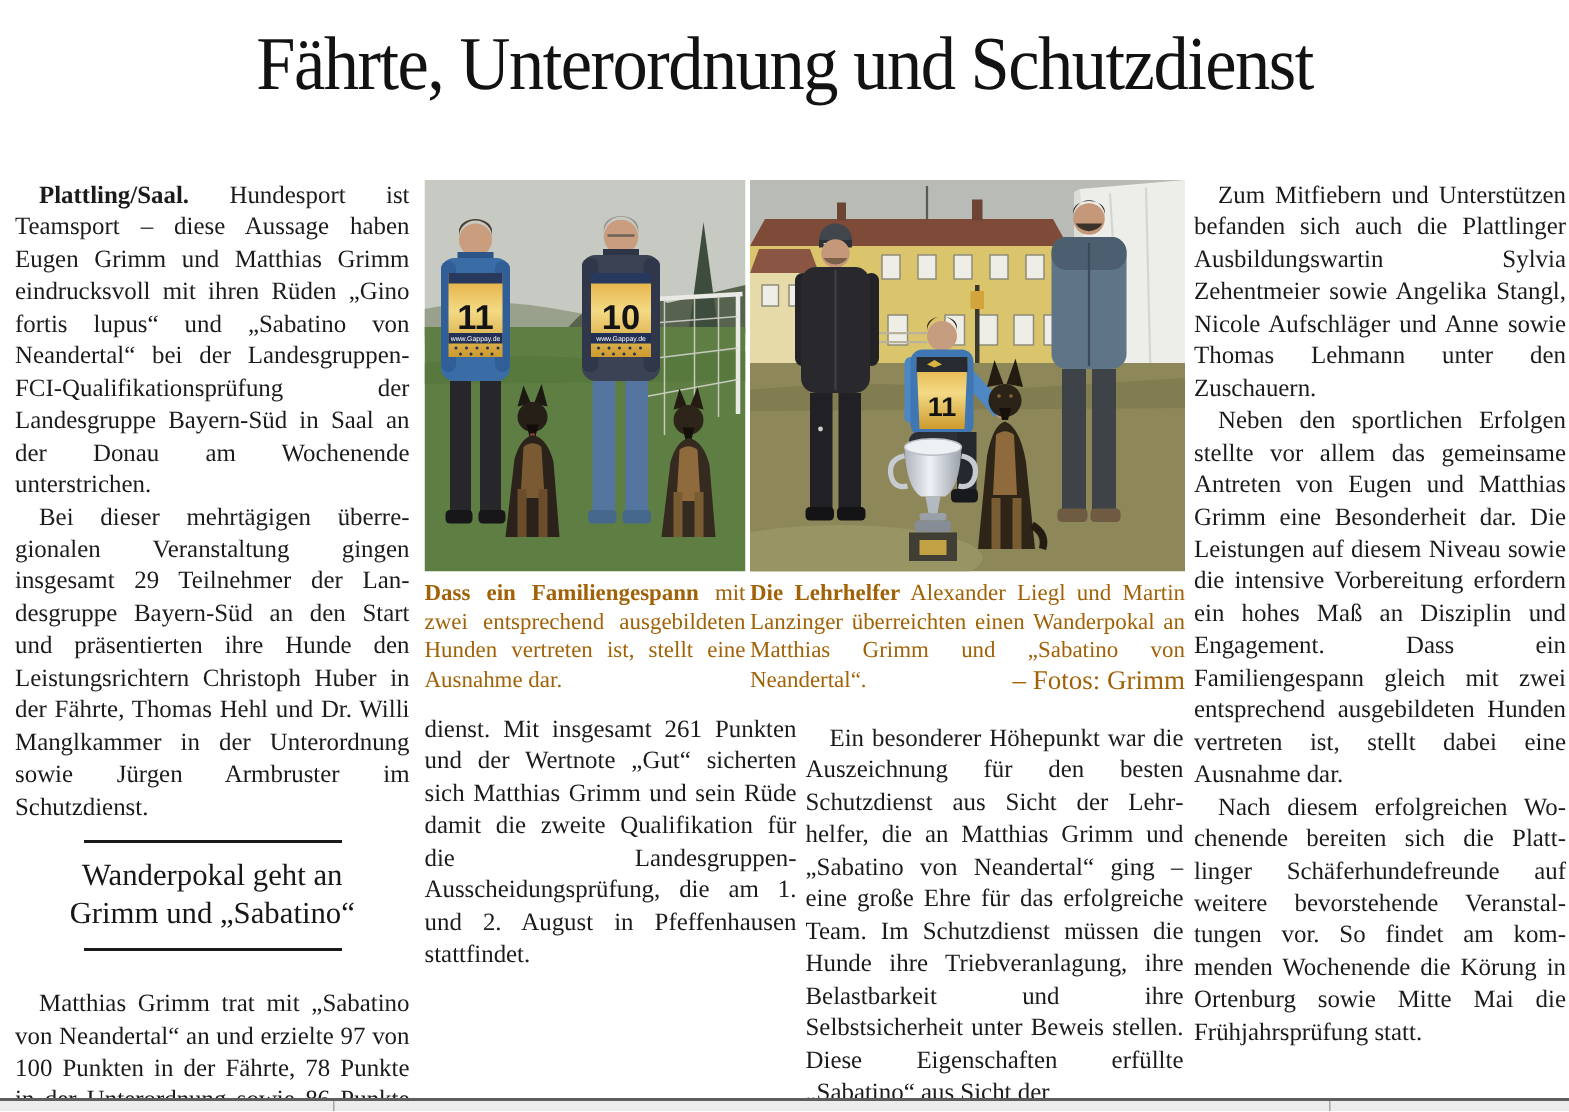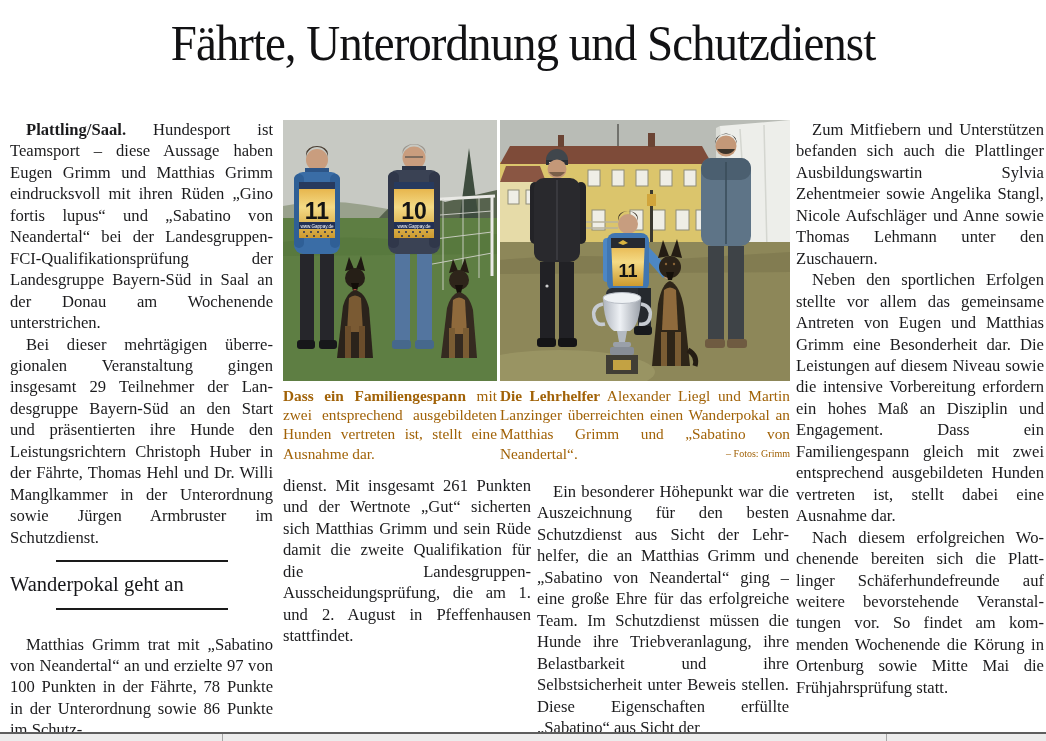--- a/index.html
+++ b/index.html
@@ -14,34 +14,34 @@
 
   .col{position:absolute;text-align:justify;font-size:16.6px;line-height:21.45px;
        hyphens:auto;-webkit-hyphens:auto;overflow:hidden;}
   .col p{margin:0;}
   .col p.ind{text-indent:16px;}
   #col1{left:10px;top:119px;width:263px;height:618px;}
   #col2{left:283px;top:475px;width:248px;height:256px;}
   #col3{left:537px;top:481px;width:252px;height:256px;}
   #col4{left:796px;top:119px;width:248px;height:620px;}
 
-  .crosshead{margin:12px 0 24px 0;text-align:left;font-size:20.5px;line-height:24.5px;
+  .crosshead{margin:12px 0 24px 0;text-align:center;font-size:20.5px;line-height:24.5px;
              text-indent:0;color:#17171a;}
   .crosshead .rule{width:172px;height:0;border-top:2px solid #1a1a1a;margin:0 auto;}
   .crosshead .rule.top{margin-bottom:10px;}
   .crosshead .rule.bot{margin-top:11px;}
 
   figure{position:absolute;margin:0;padding:0;}
   #photo1{left:283px;top:120px;width:214px;}
   #photo2{left:500px;top:120px;width:290px;}
   figure svg{display:block;}
   figcaption{font-family:Liberation Serif, serif;font-size:15.3px;line-height:19.2px;
              text-align:justify;margin-top:5px;color:#a16207;hyphens:auto;-webkit-hyphens:auto;}
   figcaption b{font-weight:700;}
-  .credit{float:right;font-size:10px;padding-left:8px;}
+  .credit{float:right;font-size:18px;padding-left:8px;}
 
   .bottom-strip{position:absolute;left:0;top:732px;width:1046px;height:9px;
                 background:#ececec;border-top:2px solid #5e5e5e;box-sizing:border-box;}
   .bottom-strip .v1{position:absolute;left:222px;top:0;bottom:0;width:1px;background:#a6a6a6;}
   .bottom-strip .v2{position:absolute;left:886px;top:0;bottom:0;width:1px;background:#a6a6a6;}
 
   svg text{font-family:"Liberation Sans",sans-serif;}
 </style>
 </head>
 <body>
@@ -49,20 +49,21 @@
 <div class="page">
 
   <h1 class="headline">Fährte, Unterordnung und Schutzdienst</h1>
 
   <div class="col" id="col1">
     <p class="ind"><b>Plattling/Saal.</b><span> Hundesport ist Teamsport – diese Aussage haben Eugen Grimm und Matthias Grimm eindrucksvoll mit ihren Rüden „Gino fortis lupus“ und „Sabatino von Neandertal“ bei der Landesgruppen-FCI-Qualifika­tionsprüfung der Landesgruppe Bayern-Süd in Saal an der Donau am Wochenende unterstrichen.</span></p>
     <p class="ind">Bei dieser mehrtägigen überre­gionalen Veranstaltung gingen insgesamt 29 Teilnehmer der Lan­desgruppe Bayern-Süd an den Start und präsentierten ihre Hun­de den Leistungsrichtern Chris­toph Huber in der Fährte, Thomas Hehl und Dr. Willi Manglkammer in der Unterordnung sowie Jürgen Armbruster im Schutzdienst.</p>
     <div class="crosshead">
       <div class="rule top"></div>
       <div>Wanderpokal geht an</div>
+      <div>Grimm und „Sabatino“</div>
       <div class="rule bot"></div>
     </div>
     <p class="ind">Matthias Grimm trat mit „Saba­tino von Neandertal“ an und er­zielte 97 von 100 Punkten in der Fährte, 78 Punkte in der Unterord­nung sowie 86 Punkte im Schutz-</p>
   </div>
 
   <figure id="photo1">
     <svg viewBox="0 0 214 261" width="214" height="261">
       <defs>
         <linearGradient id="bibg1" x1="0" y1="0" x2="0" y2="1">
           <stop offset="0" stop-color="#e2a838"></stop>

